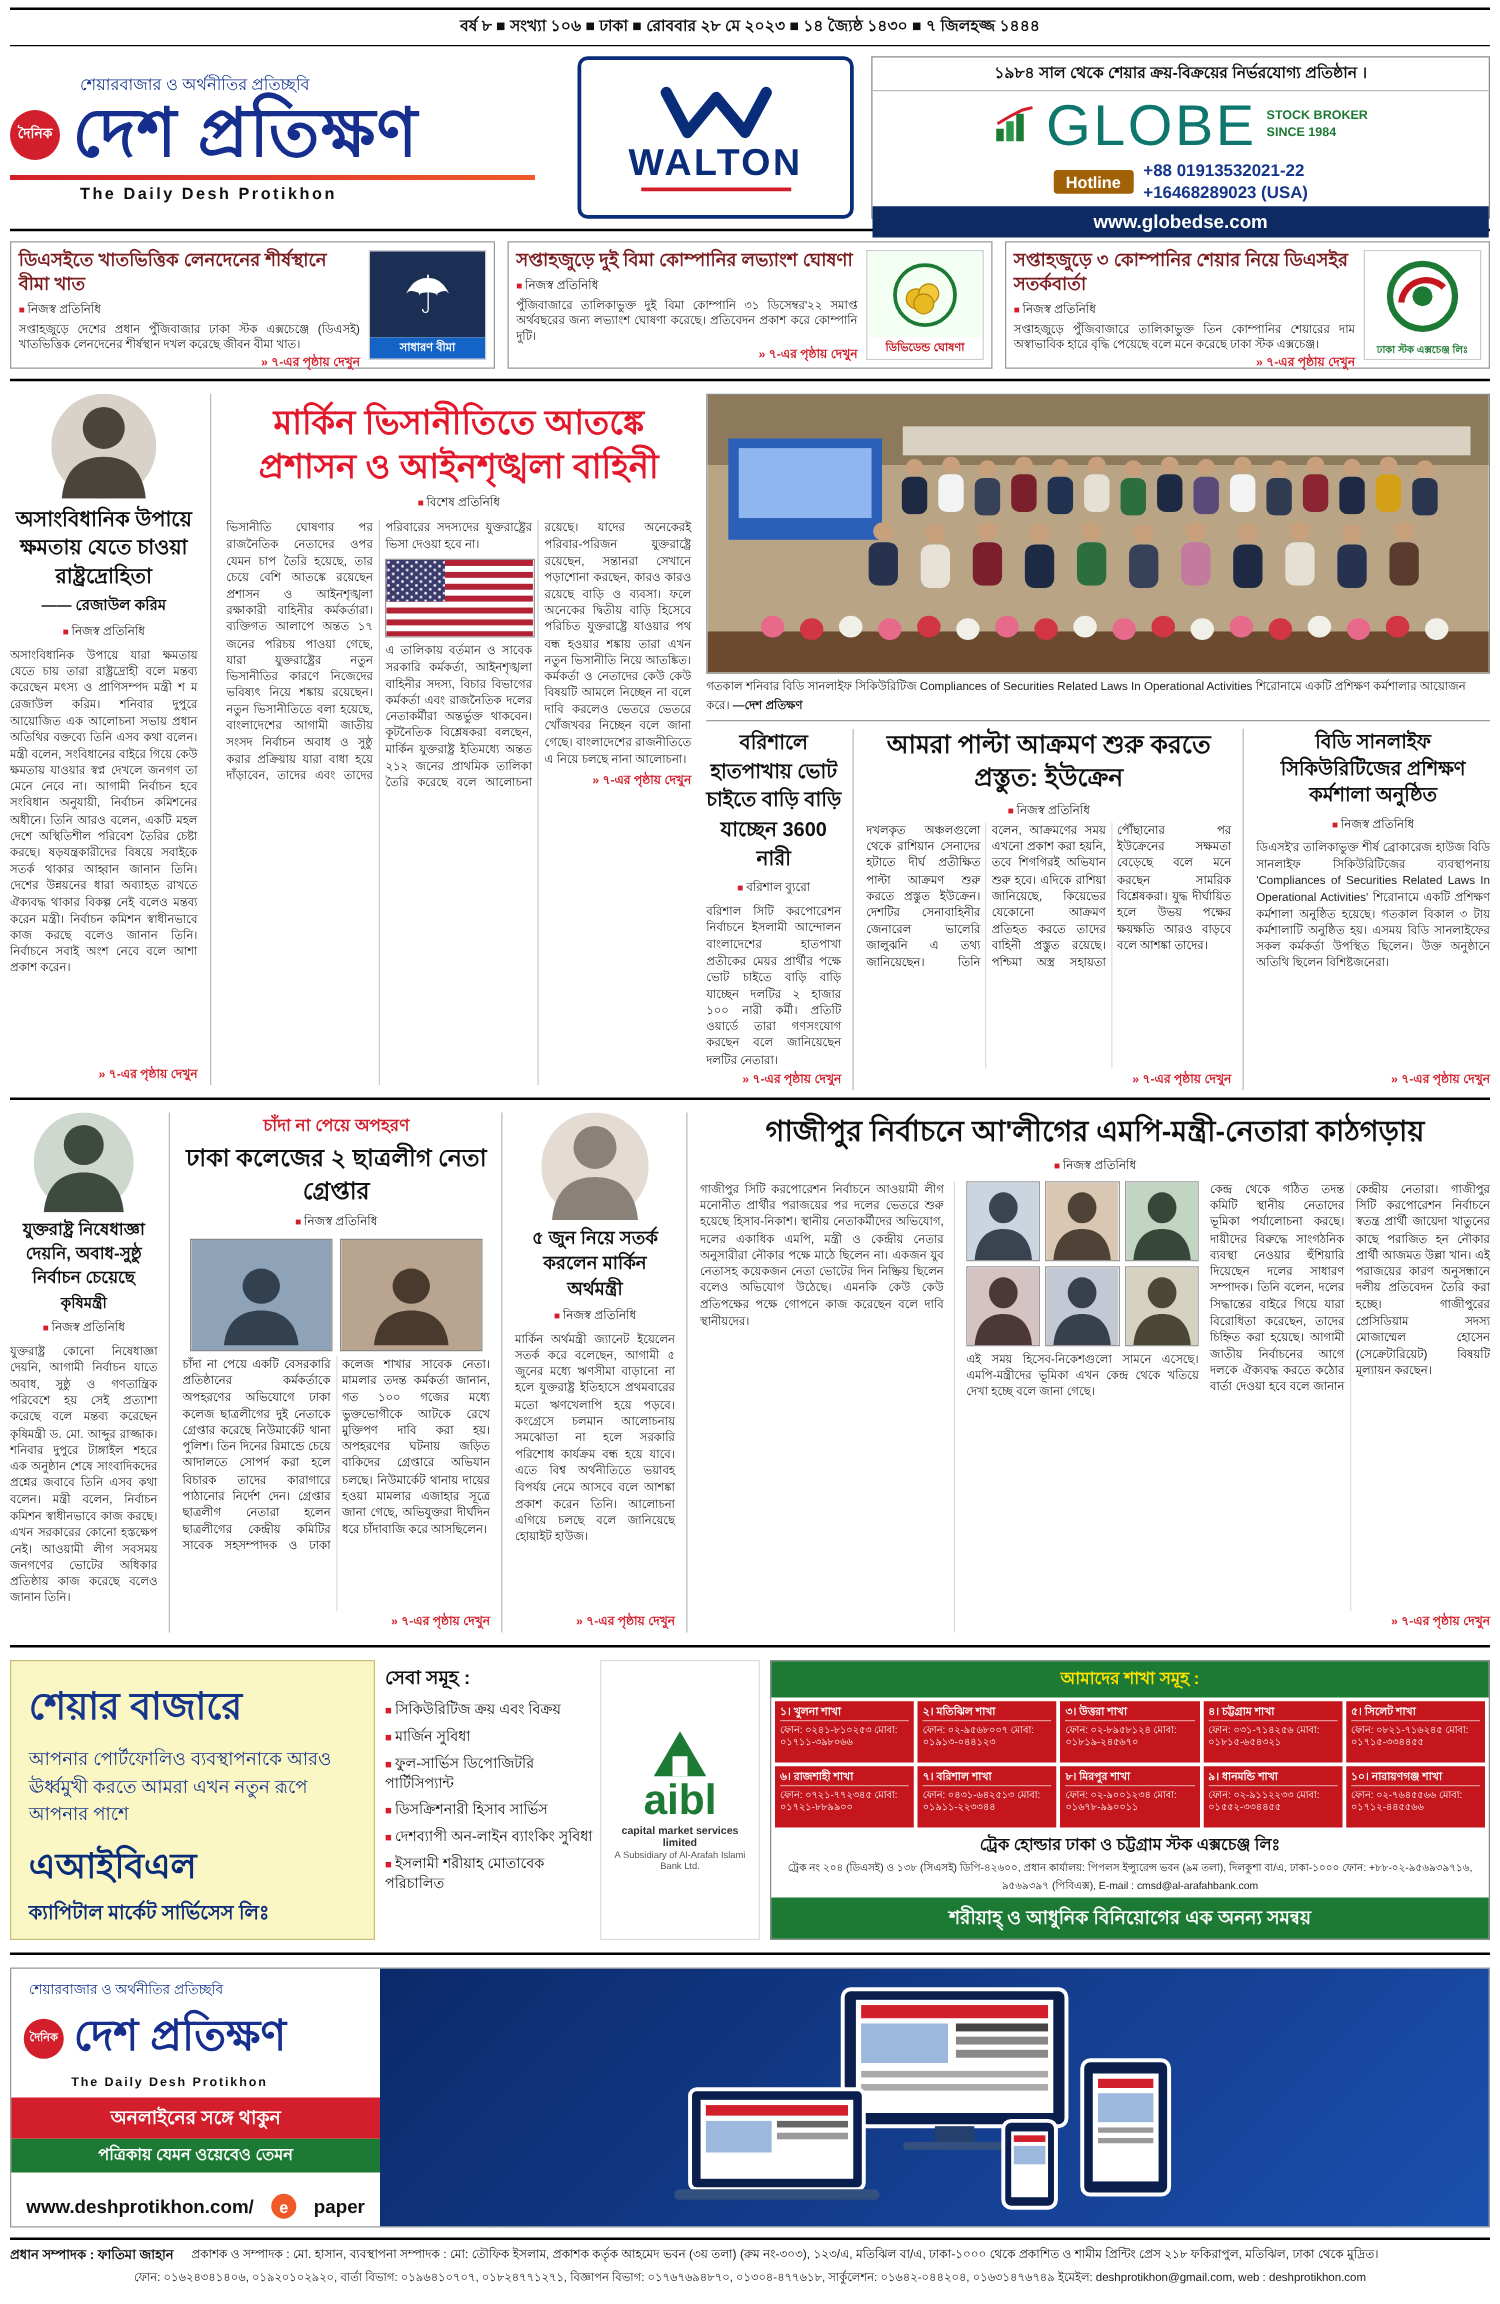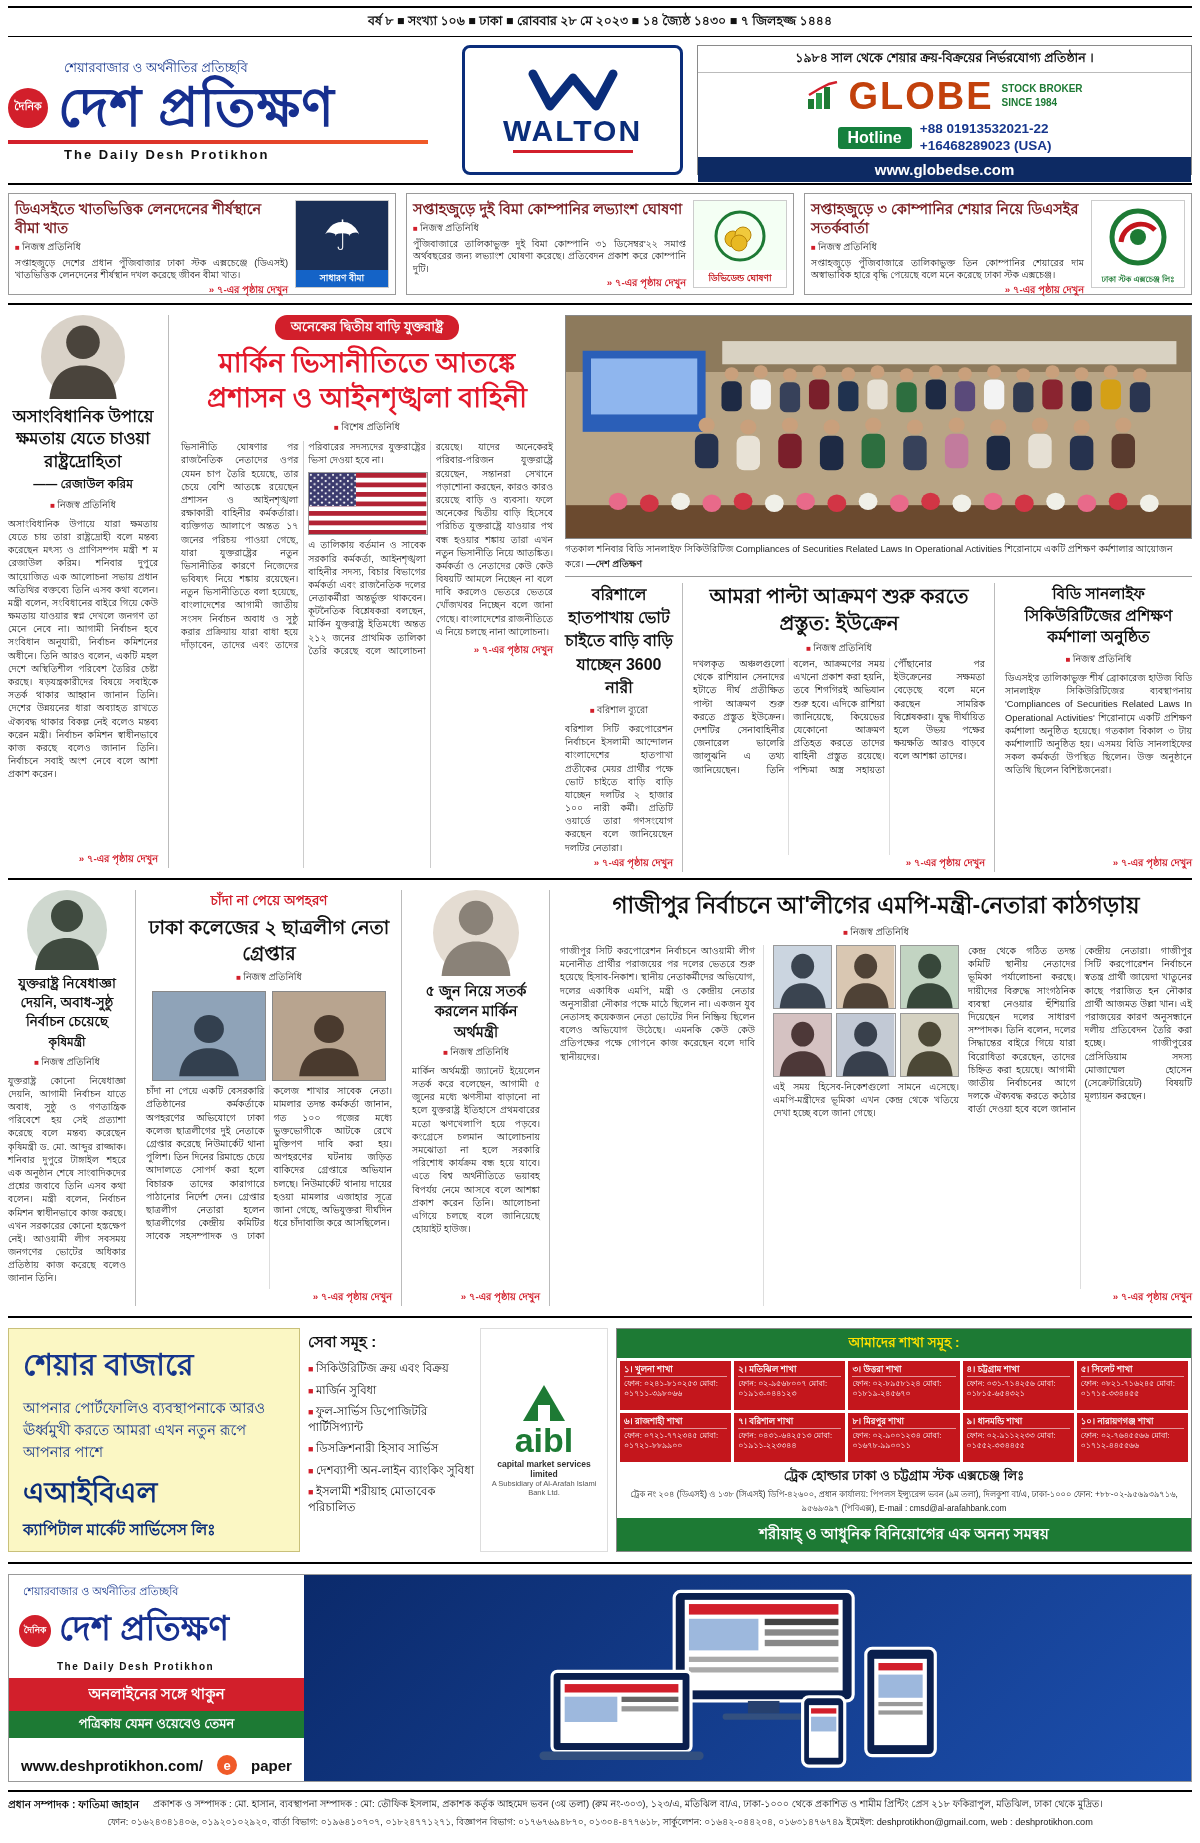--- a/index.html
+++ b/index.html
@@ -21,24 +21,24 @@
   .logo-underline{height:4px;background:linear-gradient(90deg,#d21f2b,#f05a28);margin:4px 0 3px;width:420px;}
   .brand-sub{font-size:13px;font-weight:bold;letter-spacing:2px;margin-left:56px;}
   .walton-box{width:215px;border:3px solid #0a2d7a;border-radius:8px;display:flex;flex-direction:column;
               align-items:center;justify-content:center;gap:2px;}
   .walton-box svg{width:90px;height:44px;}
   .walton-name{color:#0a2d7a;font-size:30px;font-weight:bold;letter-spacing:2px;}
   .walton-line{width:120px;height:3px;background:#d21f2b;}
   .globe-box{flex:1;border:1px solid #8a8a8a;display:flex;flex-direction:column;}
   .globe-top{font-size:12.5px;font-weight:bold;text-align:center;padding:3px 4px;border-bottom:1px solid #bbb;}
   .globe-mid{display:flex;align-items:center;justify-content:center;gap:8px;padding:4px 6px;}
-  .globe-name{font-size:38px;font-weight:bold;color:#c2410c;letter-spacing:2px;line-height:1;}
+  .globe-name{font-size:46px;font-weight:normal;color:#0f766e;letter-spacing:2px;line-height:1;}
   .globe-tags{display:flex;flex-direction:column;font-size:10px;font-weight:bold;color:#1d7a34;line-height:1.4;}
   .hotline-row{display:flex;align-items:center;justify-content:center;gap:8px;padding:2px 4px;}
-  .hotline-chip{background:#15803d;color:#fff;font-weight:bold;font-size:16px;padding:2px 10px;border-radius:3px;}
+  .hotline-chip{background:#a16207;color:#fff;font-weight:bold;font-size:13px;padding:2px 10px;border-radius:3px;}
   .hotline-nums{color:#16368c;font-weight:bold;font-size:13.5px;line-height:1.25;}
   .globe-url{background:#0d2a63;color:#fff;text-align:center;font-weight:bold;font-size:15px;padding:4px 0;margin-top:auto;}
   
   .teasers{display:flex;gap:10px;padding:8px 0;border-bottom:2px solid #000;height:120px;box-sizing:border-box;}
   .teaser{flex:1;border:1px solid #9a9a9a;display:flex;gap:7px;padding:6px;}
   .teaser-main{flex:1;display:flex;flex-direction:column;}
   .t-head{font-size:14.5px;font-weight:bold;color:#7a1c20;line-height:1.3;margin:0;}
   .byline{font-size:9.5px;color:#222;margin:2px 0;}
   .byline::before{content:"■ ";color:#d21f2b;font-size:8px;}
   .t-body{font-size:9.3px;text-align:justify;line-height:1.35;margin:0;color:#222;}
@@ -280,23 +280,20 @@
         <use href="#bust" width="40" height="40" fill="#4a443c"></use>
       </svg>
       <h2 class="cl-head">অসাংবিধানিক উপায়ে ক্ষমতায় যেতে চাওয়া রাষ্ট্রদ্রোহিতা</h2>
       <div class="cl-attr">—— রেজাউল করিম</div>
       <div class="byline" style="text-align:center">নিজস্ব প্রতিনিধি</div>
       <p class="small-body">অসাংবিধানিক উপায়ে যারা ক্ষমতায় যেতে চায় তারা রাষ্ট্রদ্রোহী বলে মন্তব্য করেছেন মৎস্য ও প্রাণিসম্পদ মন্ত্রী শ ম রেজাউল করিম। শনিবার দুপুরে আয়োজিত এক আলোচনা সভায় প্রধান অতিথির বক্তব্যে তিনি এসব কথা বলেন। মন্ত্রী বলেন, সংবিধানের বাইরে গিয়ে কেউ ক্ষমতায় যাওয়ার স্বপ্ন দেখলে জনগণ তা মেনে নেবে না। আগামী নির্বাচন হবে সংবিধান অনুযায়ী, নির্বাচন কমিশনের অধীনে। তিনি আরও বলেন, একটি মহল দেশে অস্থিতিশীল পরিবেশ তৈরির চেষ্টা করছে। ষড়যন্ত্রকারীদের বিষয়ে সবাইকে সতর্ক থাকার আহ্বান জানান তিনি। দেশের উন্নয়নের ধারা অব্যাহত রাখতে ঐক্যবদ্ধ থাকার বিকল্প নেই বলেও মন্তব্য করেন মন্ত্রী। নির্বাচন কমিশন স্বাধীনভাবে কাজ করছে বলেও জানান তিনি। নির্বাচনে সবাই অংশ নেবে বলে আশা প্রকাশ করেন।</p>
       <div class="plink">» ৭-এর পৃষ্ঠায় দেখুন</div>
     </div>
 
     <div class="col-main">
-      <div class="kicker-wrap">
-        <span class="kicker">অনেকের দ্বিতীয় বাড়ি যুক্তরাষ্ট্র</span>
-      </div>
       <h1 class="main-head">মার্কিন ভিসানীতিতে আতঙ্কে প্রশাসন ও আইনশৃঙ্খলা বাহিনী</h1>
       <div class="byline m-byline">বিশেষ প্রতিনিধি</div>
       <div class="m-body">
         <p>ভিসানীতি ঘোষণার পর রাজনৈতিক নেতাদের ওপর যেমন চাপ তৈরি হয়েছে, তার চেয়ে বেশি আতঙ্কে রয়েছেন প্রশাসন ও আইনশৃঙ্খলা রক্ষাকারী বাহিনীর কর্মকর্তারা। ব্যক্তিগত আলাপে অন্তত ১৭ জনের পরিচয় পাওয়া গেছে, যারা যুক্তরাষ্ট্রের নতুন ভিসানীতির কারণে নিজেদের ভবিষ্যৎ নিয়ে শঙ্কায় রয়েছেন। নতুন ভিসানীতিতে বলা হয়েছে, বাংলাদেশের আগামী জাতীয় সংসদ নির্বাচন অবাধ ও সুষ্ঠু করার প্রক্রিয়ায় যারা বাধা হয়ে দাঁড়াবেন, তাদের এবং তাদের পরিবারের সদস্যদের যুক্তরাষ্ট্রের ভিসা দেওয়া হবে না।</p>
         <div class="usflag">
           <svg viewBox="0 0 190 100">
             <defs>
               <pattern id="stars" width="12" height="10" patternUnits="userSpaceOnUse">
                 <circle cx="3" cy="3" r="1.7" fill="#fff"></circle>
                 <circle cx="9" cy="8" r="1.7" fill="#fff"></circle>

